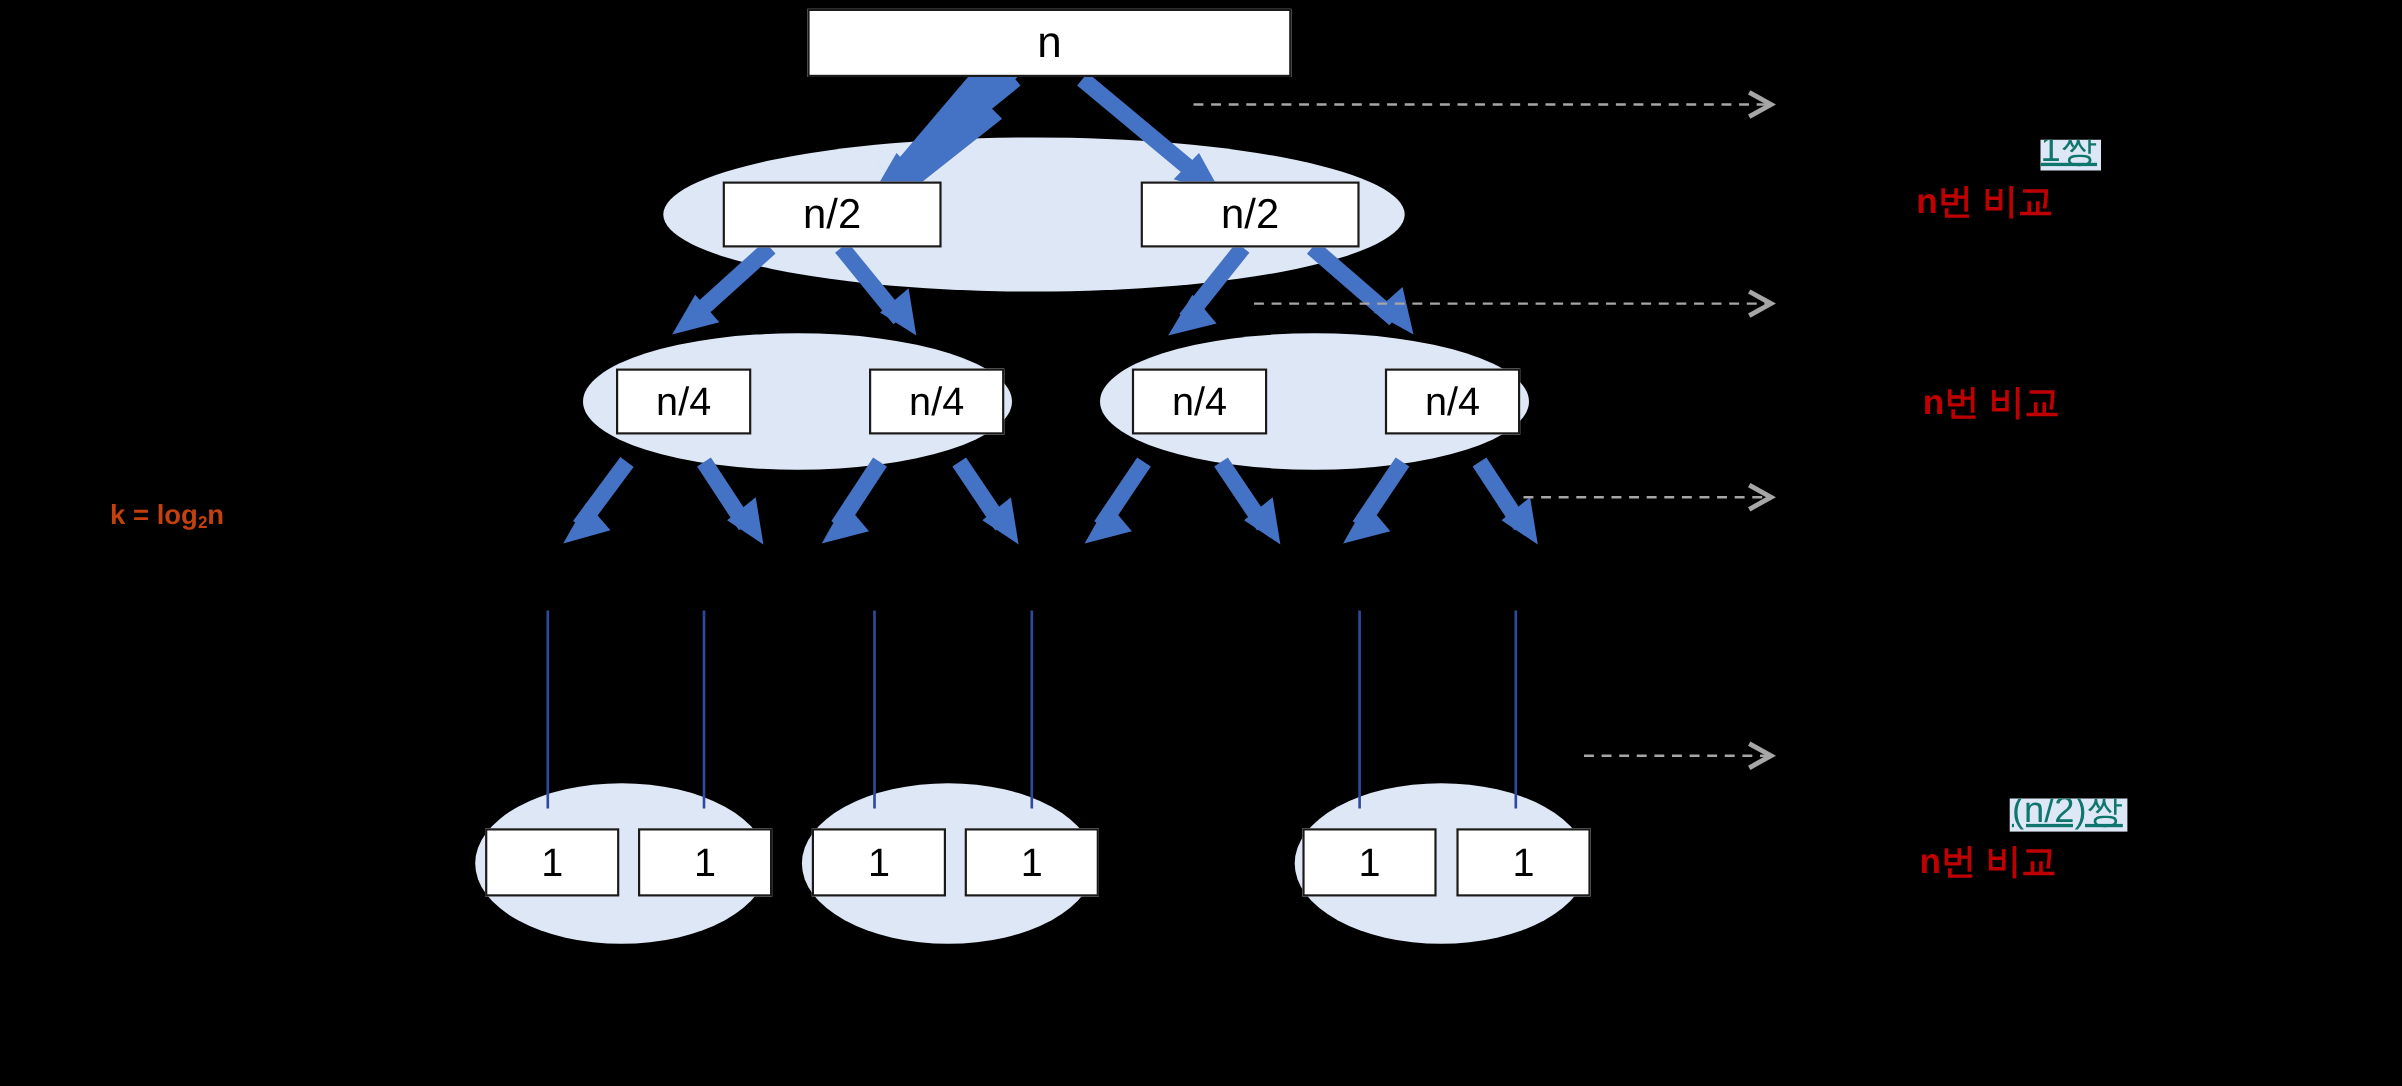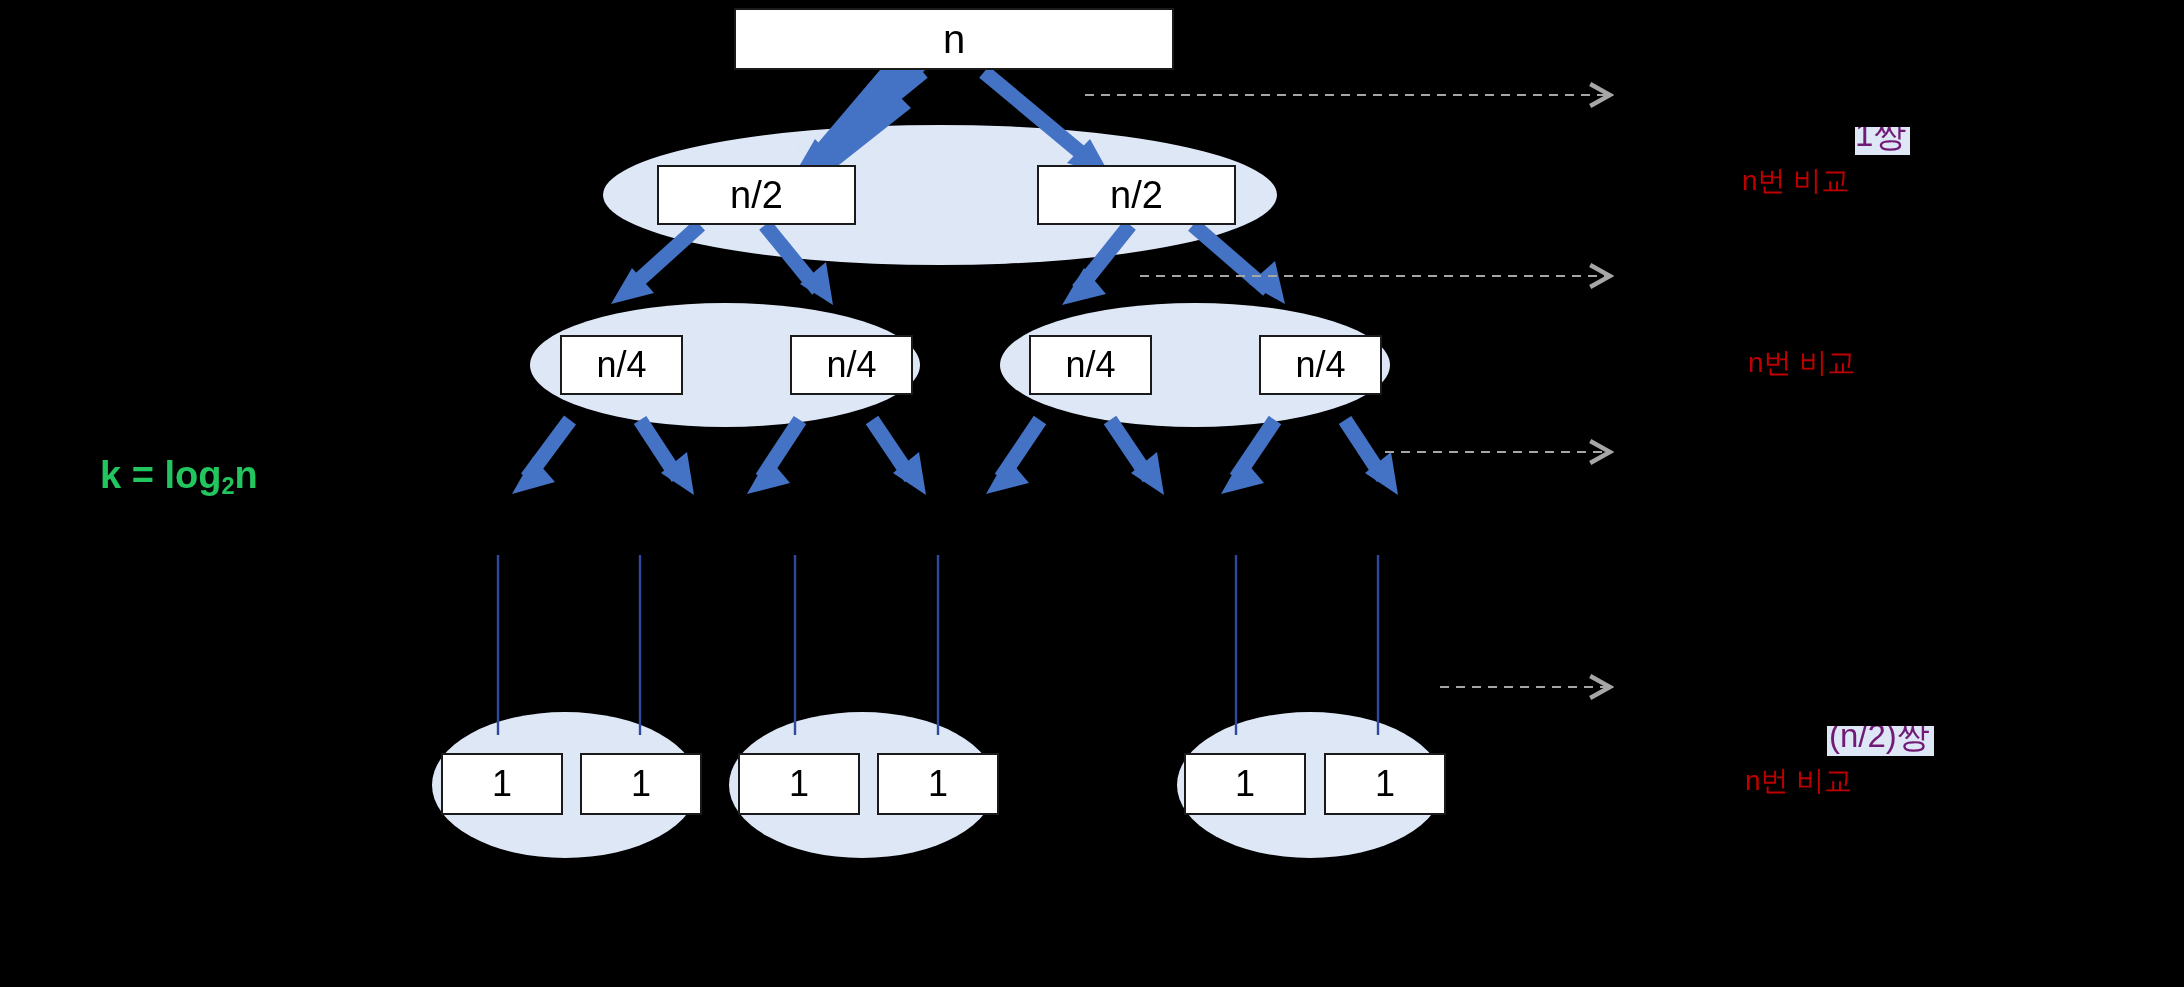--- a/index.html
+++ b/index.html
@@ -35,36 +35,37 @@
     box-sizing: border-box;
     z-index: 6;
   }
   .lbl {
     position: absolute;
     font-family: "Liberation Sans", sans-serif;
     white-space: nowrap;
     z-index: 8;
   }
   .lbl-pair {
-    color: #701a75;
+    color: #0f766e;
     background: #DEE7F6;
     font-size: 33px;
     font-weight: 400;
     padding: 1px 4px;
     line-height: 1.15;
+    text-decoration: underline;
   }
   .lbl-cmp {
     color: #C00000;
-    font-size: 28px;
-    font-weight: normal;
+    font-size: 32px;
+    font-weight: bold;
     line-height: 1.1;
   }
   .lbl-formula {
-    color: #22c55e;
-    font-size: 38px;
+    color: #c2410c;
+    font-size: 25px;
     font-weight: bold;
     line-height: 1.1;
   }
   .lbl-formula sub {
     font-size: 0.62em;
     vertical-align: baseline;
     position: relative;
     top: 0.24em;
   }
   .clipbox {

